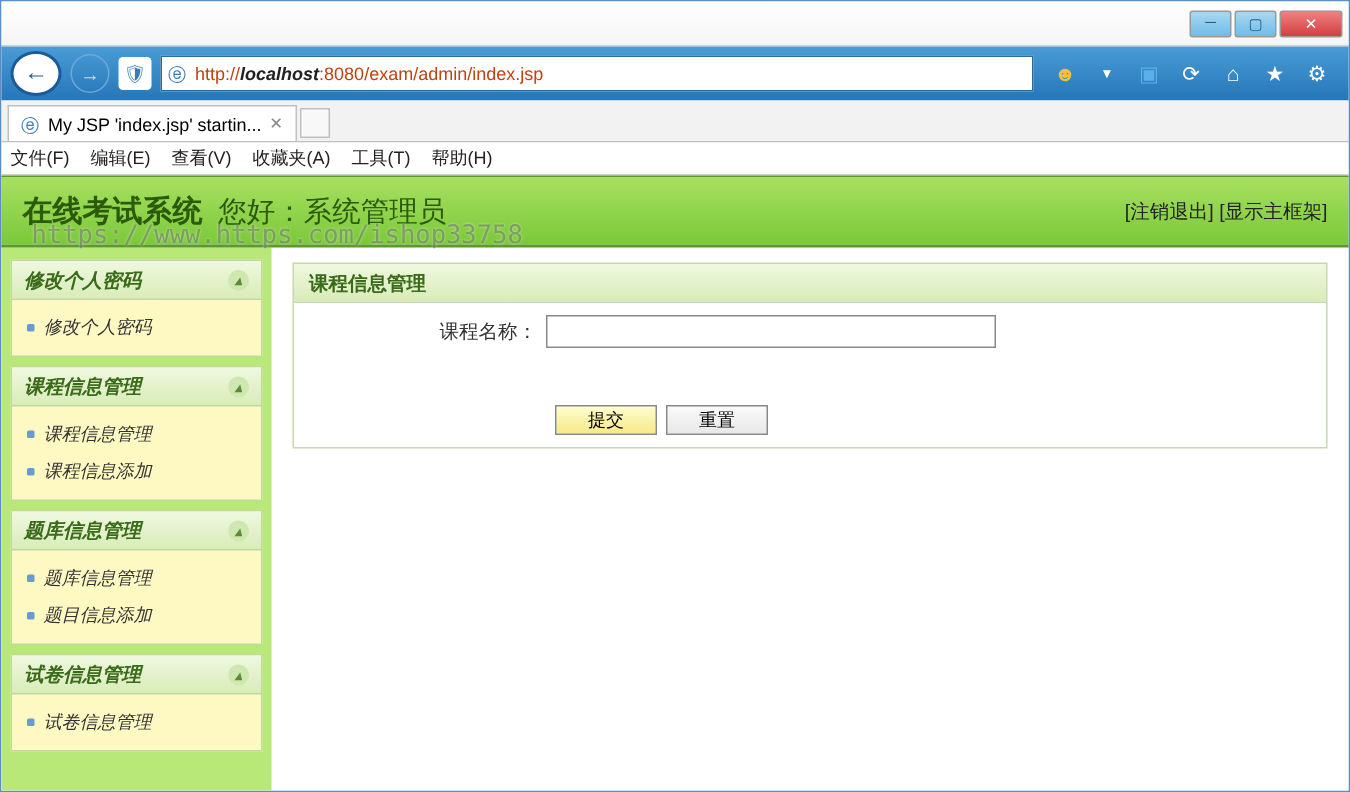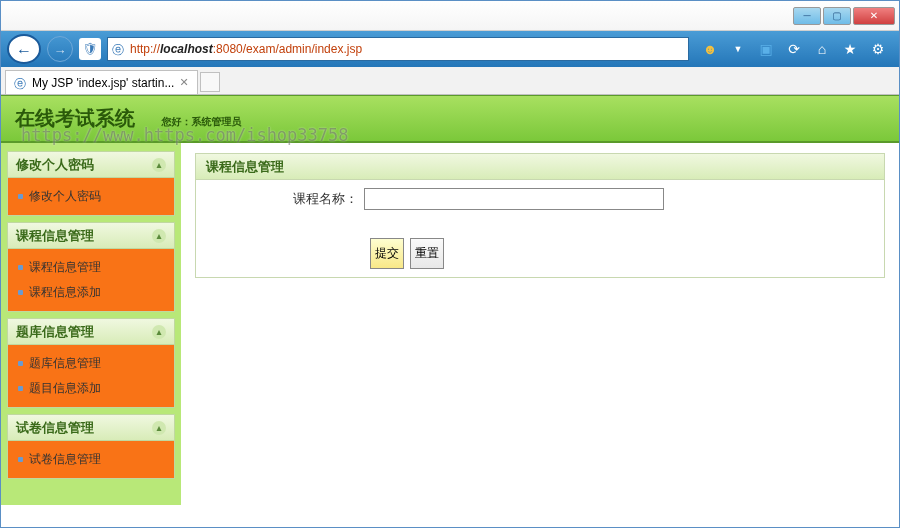--- a/index.html
+++ b/index.html
@@ -31,44 +31,44 @@
 .tab .ie-icon { width: 13px; height: 13px; color: #3a7ab8; }
 .tab-close { color: #888; font-size: 11px; }
 .tab-new { width: 20px; height: 20px; border: 1px solid #c0c0c0; background: #f8f8f8; margin-bottom: 2px; }
 
 
 .menubar { height: 22px; background: #fff; border-bottom: 1px solid #d0d0d0; display: flex; align-items: center; padding-left: 6px; font-size: 12px; gap: 14px; color: #222; }
 
 
 .app-header { height: 48px; background: linear-gradient(#a8e060, #7bc83a); border-top: 1px solid #5a9a2a; border-bottom: 2px solid #5a9a2a; display: flex; align-items: center; padding: 0 14px; justify-content: space-between; position: relative; }
 .app-title { font-size: 20px; font-weight: bold; color: #2a5a0a; }
-.app-greet { font-size: 10px; font-weight: bold; color: #2a5a0a; margin-left: 22px; }
+.app-greet { font-size: 19px; font-weight: normal; color: #2a5a0a; margin-left: 6px; }
 .app-links { font-size: 13px; color: #222; }
 .app-links a { color: #222; text-decoration: none; }
 .watermark { position: absolute; left: 20px; bottom: -4px; font-size: 17px; color: rgba(80,80,80,0.45); font-family: monospace; text-shadow: 0 0 2px rgba(255,255,255,0.5); pointer-events: none; }
 
 
 .content { display: flex; height: calc(100% - 30px - 36px - 28px - 22px - 48px); background: #fff; }
 .sidebar { width: 180px; background: #b8e878; padding: 8px 6px; overflow: hidden; }
-.side-group { background: #f97316; border: 1px solid #c0d8a0; margin-bottom: 6px; }
+.side-group { background: #fef9c3; border: 1px solid #c0d8a0; margin-bottom: 6px; font-style: italic; }
 .side-group-hd { height: 26px; background: linear-gradient(#f0f8e0, #d8ecb8); border-bottom: 1px solid #c0d8a0; display: flex; align-items: center; padding: 0 8px; font-size: 13px; color: #3a6a1a; font-weight: bold; justify-content: space-between; }
 .side-toggle { width: 14px; height: 14px; border-radius: 50%; background: #d0e8b0; display: flex; align-items: center; justify-content: center; font-size: 9px; color: #5a8a3a; }
 .side-items { padding: 6px 10px; }
 .side-item { display: flex; align-items: center; gap: 6px; font-size: 12px; color: #333; padding: 4px 0; }
 .bullet { width: 5px; height: 5px; background: #6a9ad0; border-radius: 1px; }
 
 .main { flex: 1; padding: 10px 14px; }
 .panel { border: 1px solid #c8d8b0; }
 .panel-hd { height: 26px; background: linear-gradient(#f0f8e0, #d8ecb8); border-bottom: 1px solid #c8d8b0; display: flex; align-items: center; padding: 0 10px; font-size: 13px; font-weight: bold; color: #3a6a1a; }
 .panel-body { padding: 8px; }
-.form-row { display: flex; align-items: center; margin-bottom: 28px; }
+.form-row { display: flex; align-items: center; margin-bottom: 18px; }
 .form-label { width: 160px; text-align: right; font-size: 13px; color: #333; padding-right: 6px; }
 .form-input { width: 300px; height: 22px; border: 1px solid #888; padding: 0 4px; font-size: 12px; }
 .btn-row { padding-left: 166px; display: flex; gap: 6px; }
-.btn { height: 31px; padding: 0 4px; border: 1px solid #888; background: linear-gradient(#fefed0, #f8e888); font-size: 12px; cursor: pointer; }
+.btn { height: 20px; padding: 0 21px; border: 1px solid #888; background: linear-gradient(#fefed0, #f8e888); font-size: 12px; cursor: pointer; margin-top: 20px; }
 .btn-reset { background: linear-gradient(#fafafa, #e8e8e8); }
 </style>
 </head>
 <body>
 
 <div class="window-frame">
 
   <div class="titlebar">
     <div class="win-btn win-min">─</div>
     <div class="win-btn win-max">▢</div>
@@ -99,27 +99,39 @@
 
   <div class="tabstrip">
     <div class="tab">
       <span class="ie-icon">ⓔ</span>
       <span>My JSP 'index.jsp' startin...</span>
       <span class="tab-close">✕</span>
     </div>
     <div class="tab-new"></div>
   </div>
 
+  <div class="menubar">
+    <span>文件(F)</span>
+    <span>编辑(E)</span>
+    <span>查看(V)</span>
+    <span>收藏夹(A)</span>
+    <span>工具(T)</span>
+    <span>帮助(H)</span>
+  </div>
 
   <div class="app-header">
     <div>
       <span class="app-title">在线考试系统</span>
       <span class="app-greet">
         <span>您好：</span><span>系统管理员</span>
       </span>
+    </div>
+    <div class="app-links">
+      <a>[注销退出]</a>
+      <a>[显示主框架]</a>
     </div>
     <div class="watermark">https://www.https.com/ishop33758</div>
   </div>
 
   <div class="content">
     <div class="sidebar">
 
       <div class="side-group">
         <div class="side-group-hd">
           <span>修改个人密码</span>

